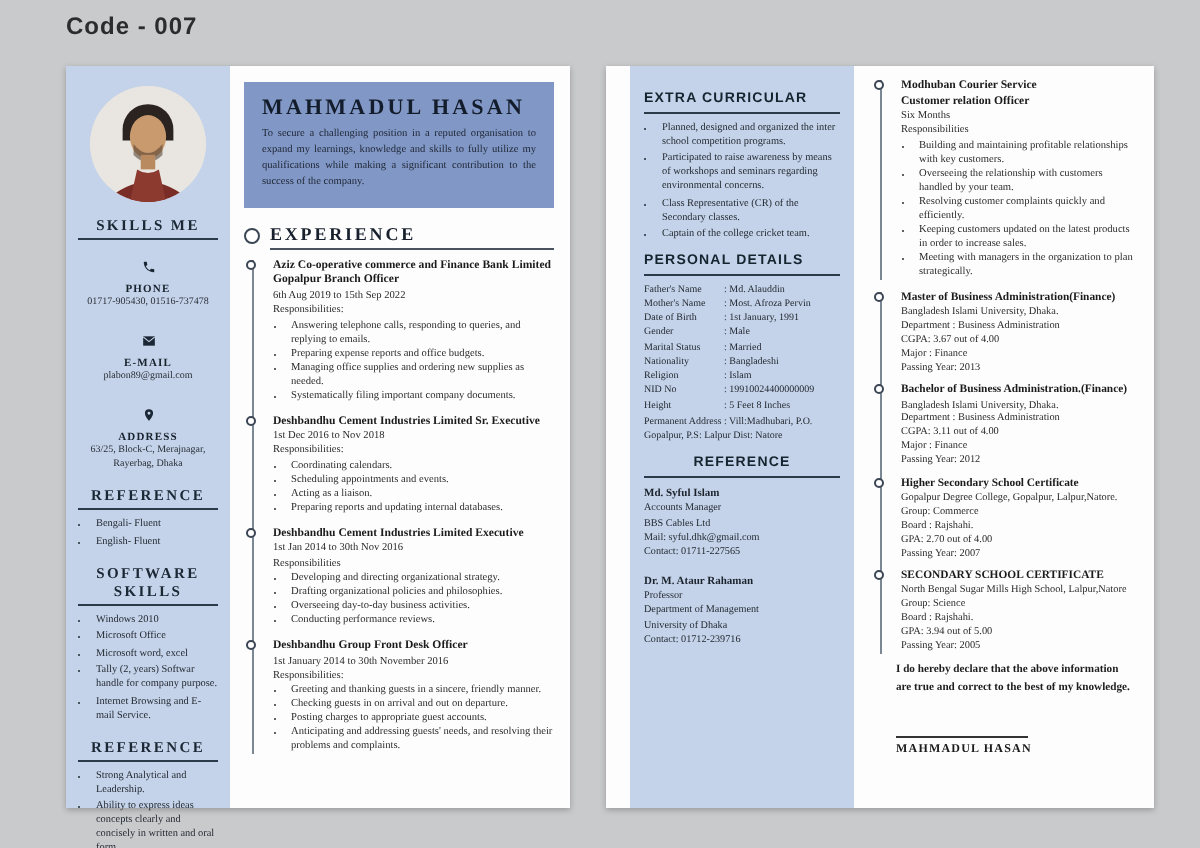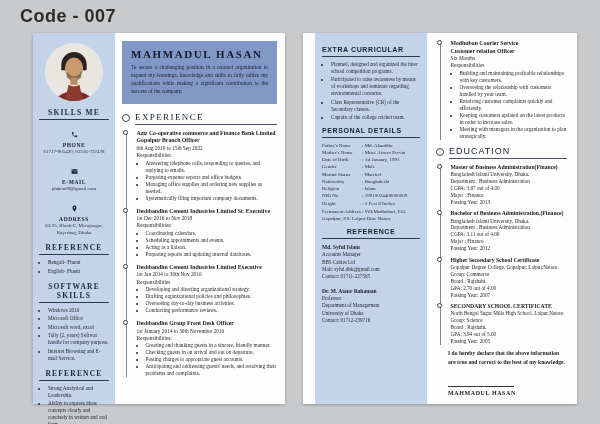--- a/index.html
+++ b/index.html
@@ -3,23 +3,23 @@
 <meta charset="utf-8">
 <style>
   * { margin:0; padding:0; box-sizing:border-box; }
   html,body { background:#9e9e9e; }
   .canvas {
     position:relative; width:600px; height:424px; overflow:hidden;
     background:var(--canvas,#c9cacc);
     font-family:"Liberation Serif", serif; color:var(--text,#2d2d2d);
   }
   .doc-title {
-    position:absolute; left:20px; top:6px;
+    position:absolute; left:33px; top:6px;
     font-family:"Liberation Sans", sans-serif; font-weight:bold;
-    font-size:18px; color:#2c2c2c; letter-spacing:.5px;
+    font-size:12px; color:#2c2c2c; letter-spacing:.5px;
   }
   .page {
     position:absolute; top:33px; height:371px; background:var(--page,#fdfdfd);
     box-shadow:0 1px 3px rgba(0,0,0,.25);
   }
   .page1 { left:33px; width:252px; display:flex; }
   .page2 { left:303px; width:274px; display:flex; }
 
   
   .sidebar { width:82px; background:var(--panel-blue,#c4d3e9); padding:10px 6px 0 6px; }
@@ -40,21 +40,21 @@
 
   
   .main1 { flex:1; padding:8px 8px 0 7px; }
   .name-box { background:var(--header-blue,#8197c5); padding:7px 9px 8px 9px; margin-bottom:8px; }
   .name-box h1 { font-size:11px; font-weight:bold; letter-spacing:1.6px; color:#131c2b; margin-bottom:4px; }
   .name-box p { font-size:5.3px; line-height:1.5; color:#1d2534; text-align:justify; }
 
   .sec-head { display:flex; align-items:center; gap:5px; margin:2px 0 5px 0; }
   .big-dot { width:8px; height:8px; border:1.6px solid #3c4654; border-radius:50%;
     background:#fff; flex-shrink:0; }
-  .sec-head h2 { flex:1; font-size:9px; font-weight:normal; letter-spacing:1.4px;
+  .sec-head h2 { flex:1; font-size:9px; font-weight:bold; letter-spacing:1.4px;
     color:#17202c; border-bottom:1px solid #4a5260; padding-bottom:2px; }
   .sec-head.sans h2 { font-family:"Liberation Sans", sans-serif; letter-spacing:1px; }
 
   .timeline { border-left:1px solid #7c8violet; border-left:1px solid #7c8794;
     margin-left:3.5px; padding-left:10px; }
   .entry { position:relative; margin-bottom:6px; }
   .tl-dot { position:absolute; left:-13.5px; top:0; width:5px; height:5px;
     border:1.2px solid #3c4654; border-radius:50%; background:#fff; }
   .entry-title { font-size:5.8px; font-weight:bold; line-height:1.3; color:#1b1b1b; }
   .entry-period, .entry-resp { font-size:5.3px; line-height:1.4; color:#2b2b2b; }
@@ -309,24 +309,20 @@
           <ul class="entry-bullets">
               <li>Building and maintaining profitable relationships with key customers.</li>
               <li>Overseeing the relationship with customers handled by your team.</li>
               <li>Resolving customer complaints quickly and efficiently.</li>
               <li>Keeping customers updated on the latest products in order to increase sales.</li>
               <li>Meeting with managers in the organization to plan strategically.</li>
             </ul>
         </div>
       </div>
 
-      <div class="sec-head sans">
-        <span class="big-dot"></span>
-        <h2>EDUCATION</h2>
-      </div>
 
       <div class="timeline">
         <div class="edu-entry">
           <span class="tl-dot"></span>
           <div class="edu-degree">Master of Business Administration(Finance)</div>
           <div class="edu-lines">
               <div>Bangladesh Islami University, Dhaka.</div>
               <div>Department : Business Administration</div>
               <div>CGPA: 3.67 out of 4.00</div>
               <div>Major : Finance</div>

